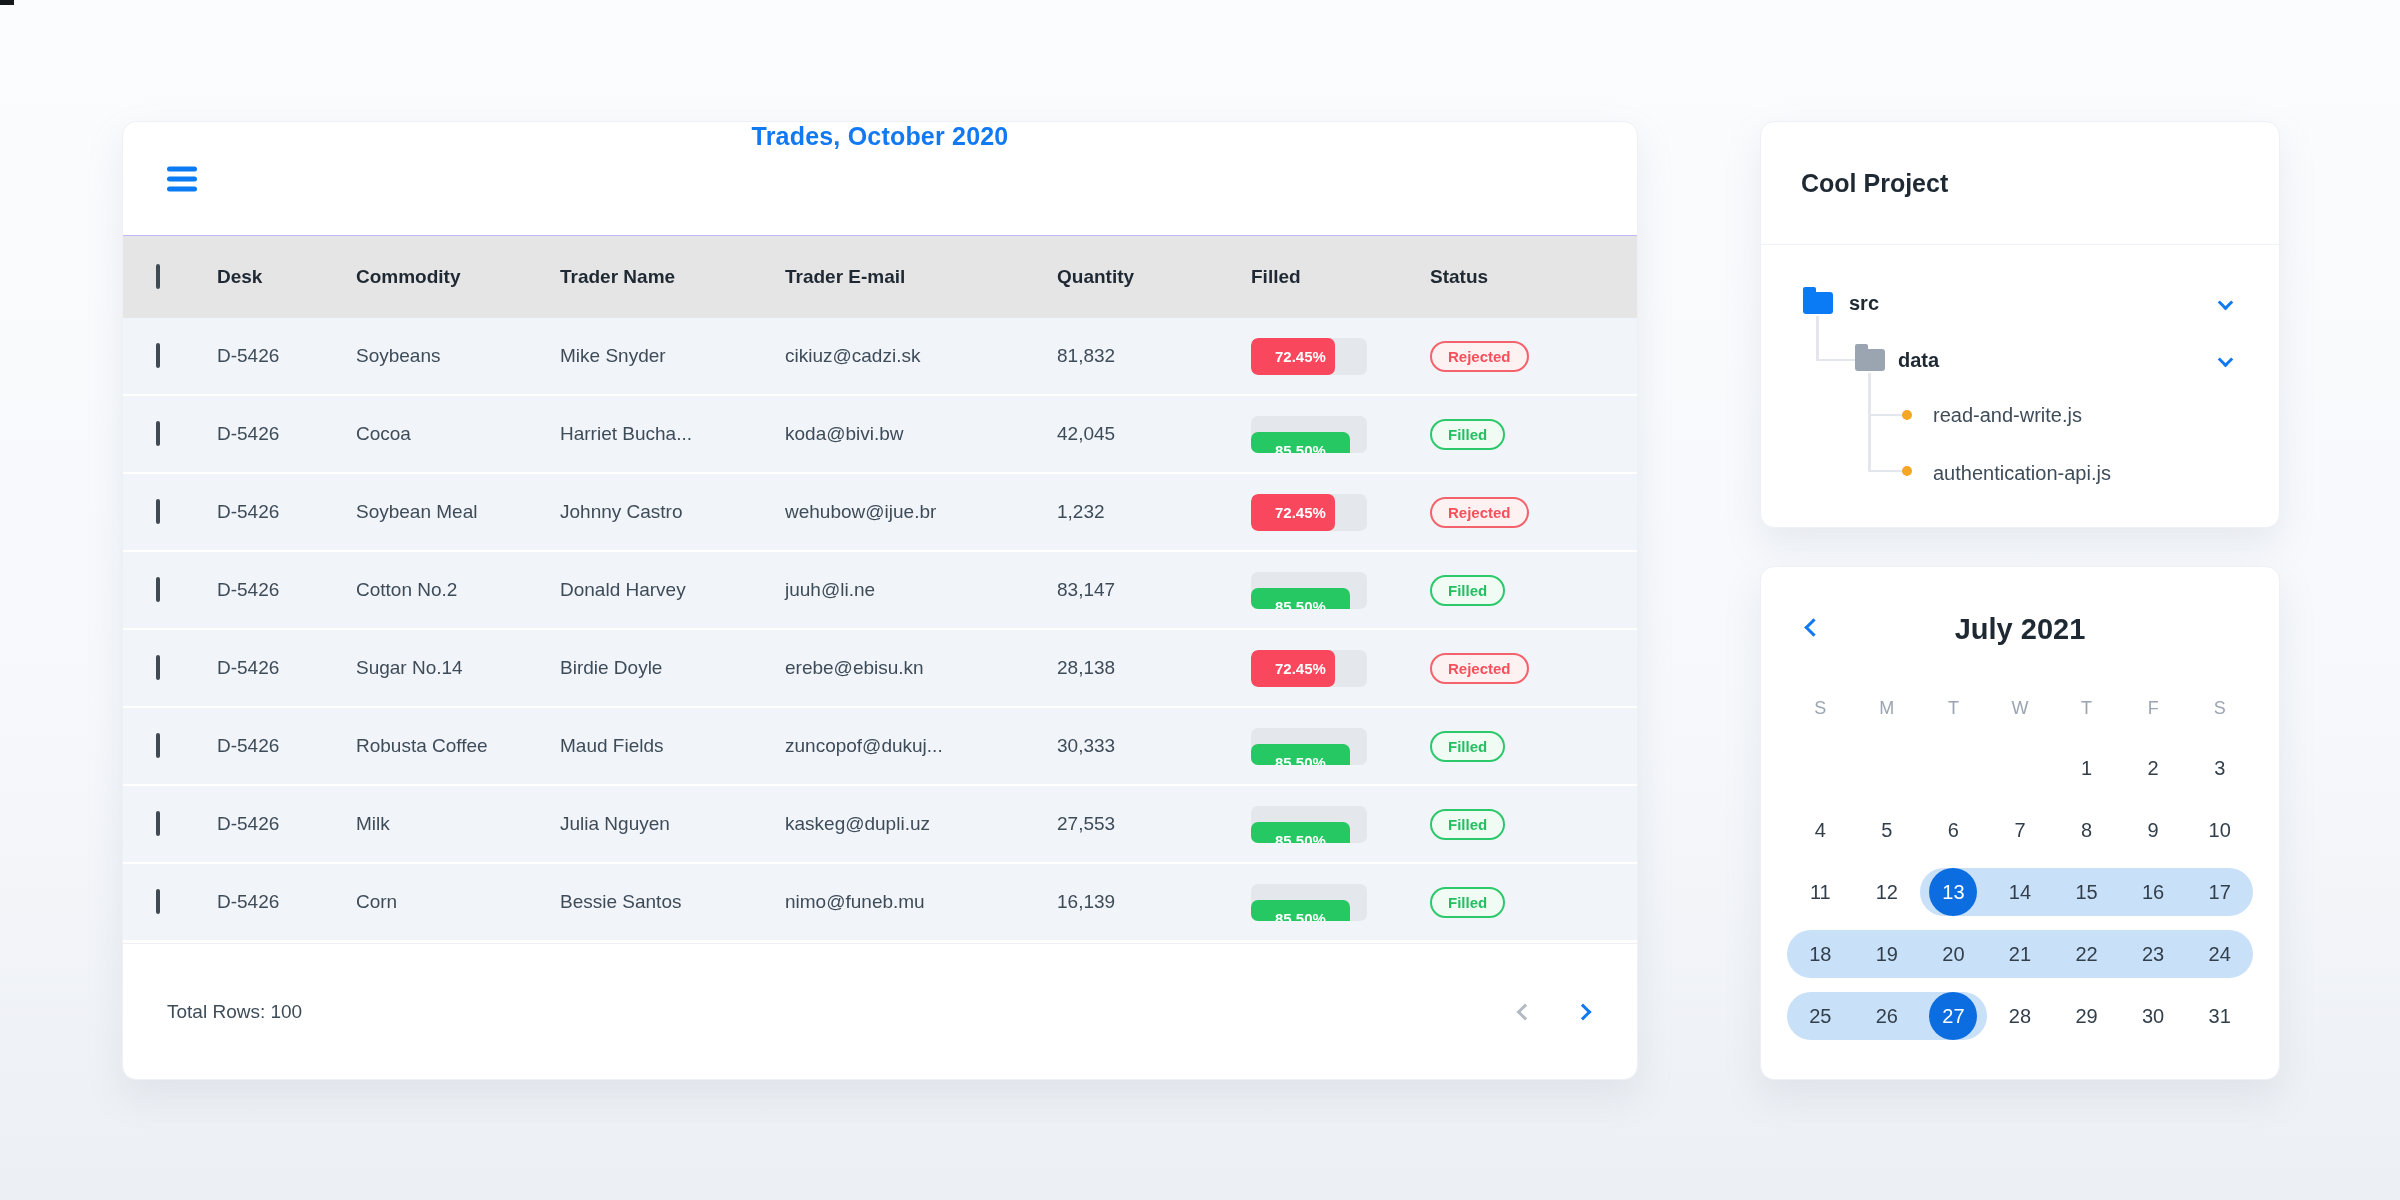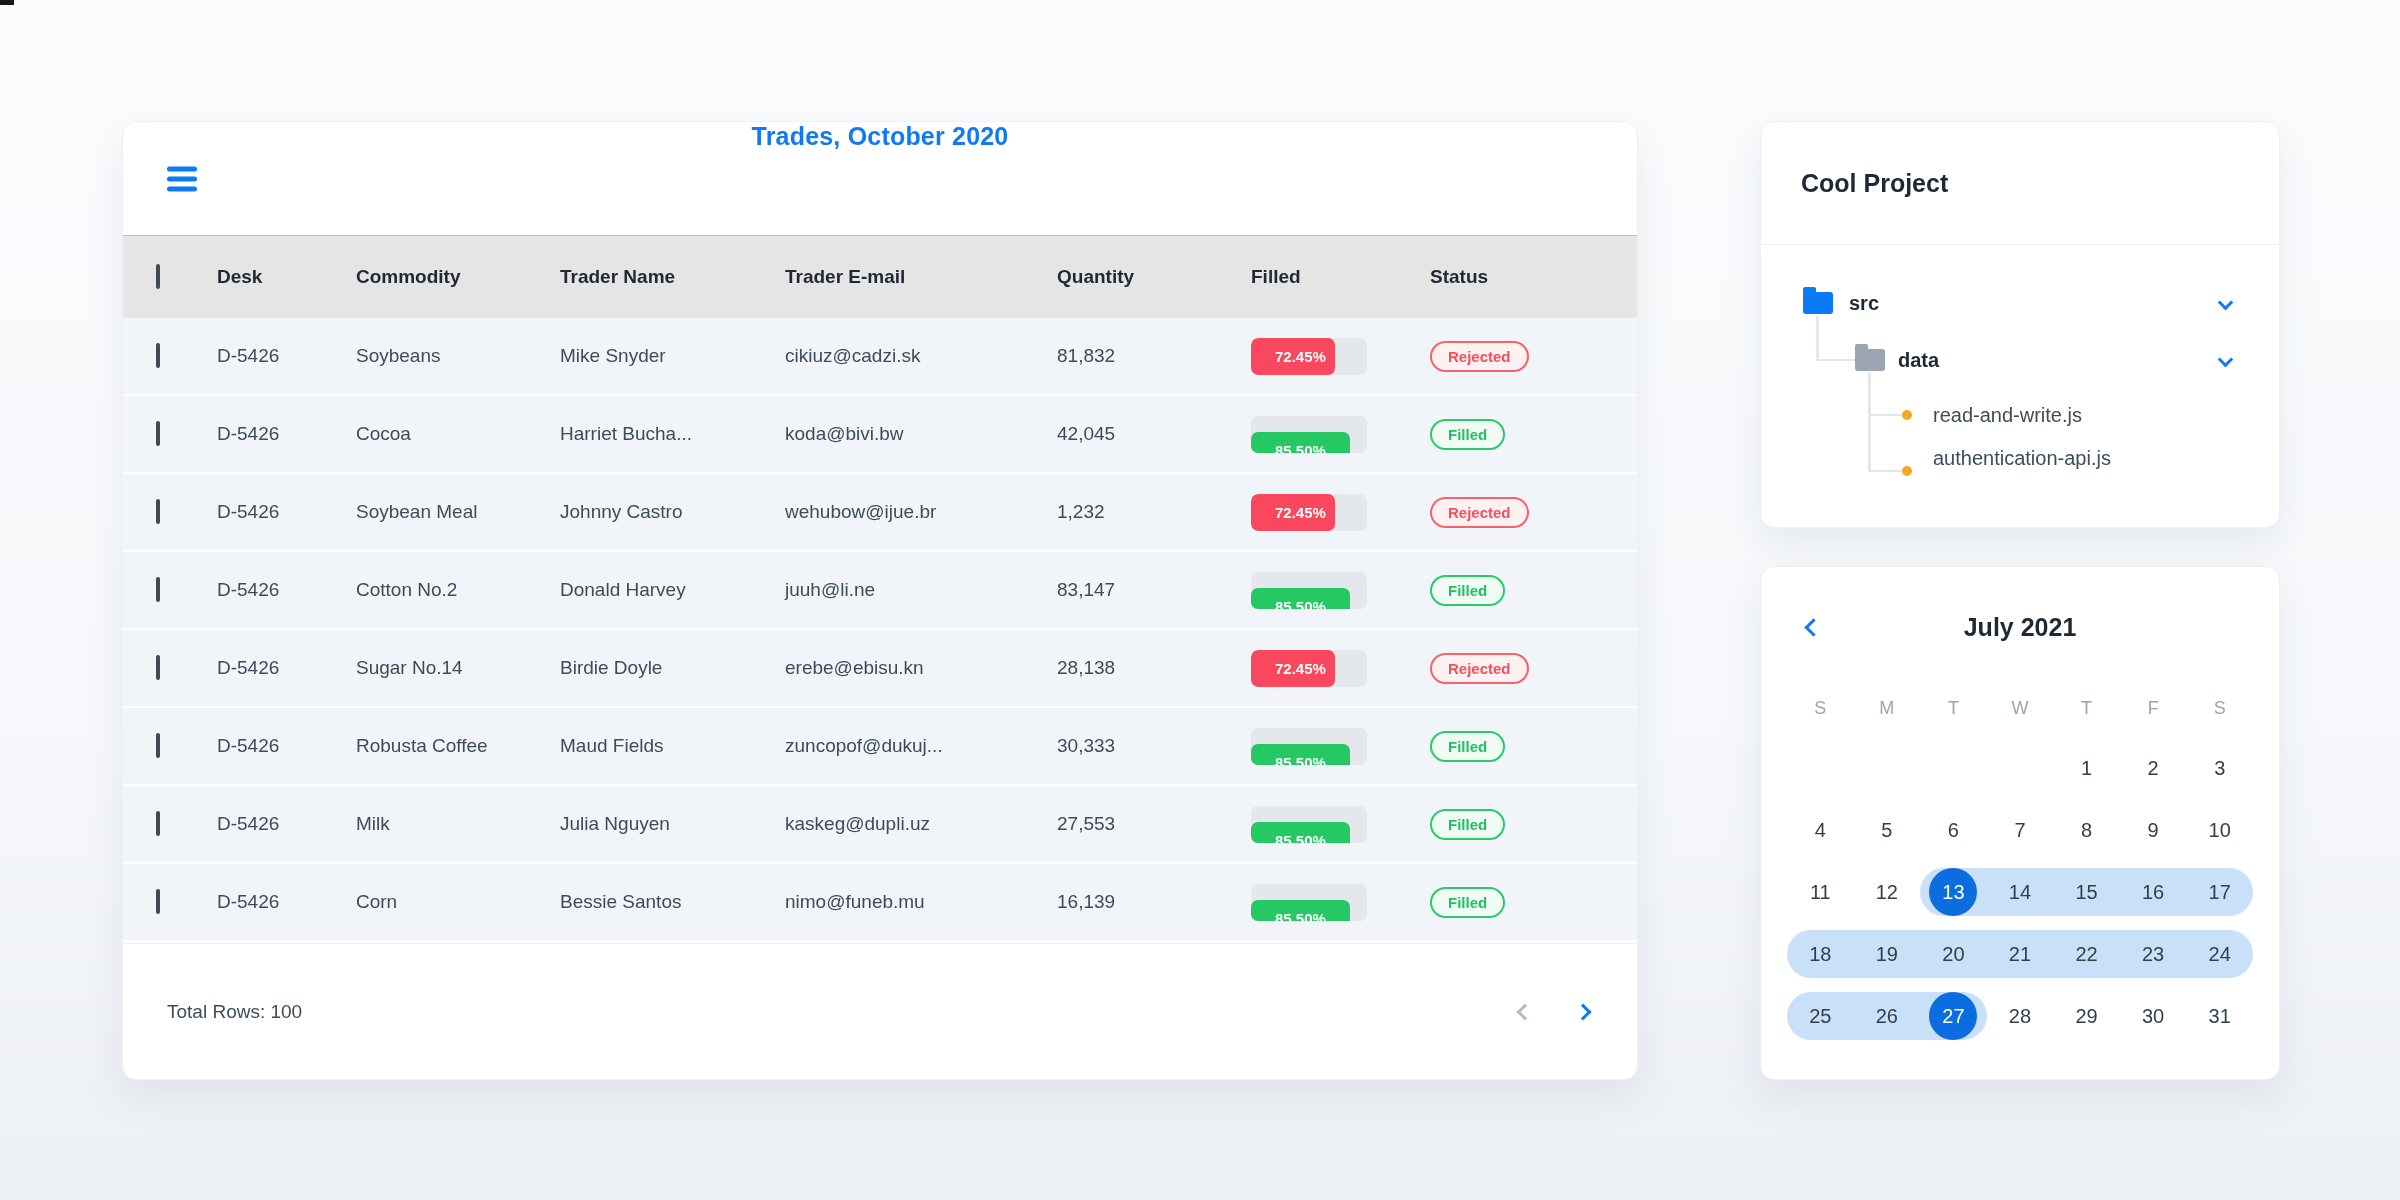--- a/index.html
+++ b/index.html
@@ -74,21 +74,21 @@
   .tree .chev { position:absolute; right:48px; width:11px; height:11px; border-width:3px; }
   .conn { position:absolute; background:#e3e7ec; }
   .dot { position:absolute; width:10px; height:10px; border-radius:50%;
     background:#f5a623; transform:translateY(-50%); }
 
   
   #calendar-card { left:1760px; top:566px; width:520px; height:514px; }
   .cal-header { position:relative; height:112px; }
   .cal-back { position:absolute; left:46px; top:54px; width:13px; height:13px; border-width:3.5px; }
   .cal-title { position:absolute; left:0; right:0; top:46px; text-align:center;
-    font-size:25px; font-weight:bold; color:#1f2933; }
+    font-size:29px; font-weight:bold; color:#1f2933; }
   .cal-grid { position:absolute; left:26px; right:26px; top:112px;
     display:grid; grid-template-columns:repeat(7,1fr); }
   .wd { height:58px; display:flex; align-items:center; justify-content:center;
     font-size:18px; color:#9aa5b1; }
   .day { position:relative; height:62px; display:flex; align-items:center;
     justify-content:center; font-size:20px; color:#323f4b; cursor:pointer; }
   .day.empty { cursor:default; }
   .range-bg { position:absolute; left:0; right:0; top:7px; bottom:7px; background:#c9e0f9; }
   .range-bg.capL { border-top-left-radius:24px; border-bottom-left-radius:24px; }
   .range-bg.capR { border-top-right-radius:24px; border-bottom-right-radius:24px; }
@@ -268,21 +268,21 @@
     <span class="t-label" style="left:88px; top:58px;">src</span>
     <span class="chev c-down blue" style="top:52px;"></span>
 
     <span class="folder gray" style="left:94px; top:115px;"></span>
     <span class="t-label" style="left:137px; top:115px;">data</span>
     <span class="chev c-down blue" style="top:109px;"></span>
 
     <span class="dot" style="left:141px; top:170px;"></span>
     <span class="t-label t-file" style="left:172px; top:170px;">read-and-write.js</span>
     <span class="dot" style="left:141px; top:226px;"></span>
-    <span class="t-label t-file" style="left:172px; top:213px;">authentication-api.js</span>
+    <span class="t-label t-file" style="left:172px; top:228px;">authentication-api.js</span>
   </div>
 </div>
 
 <div class="card" id="calendar-card">
   <div class="cal-header">
     <span class="chev c-left blue cal-back"></span>
     <div class="cal-title">July 2021</div>
   </div>
   <div class="cal-grid" id="cal-grid">
       <div class="wd">S</div>

